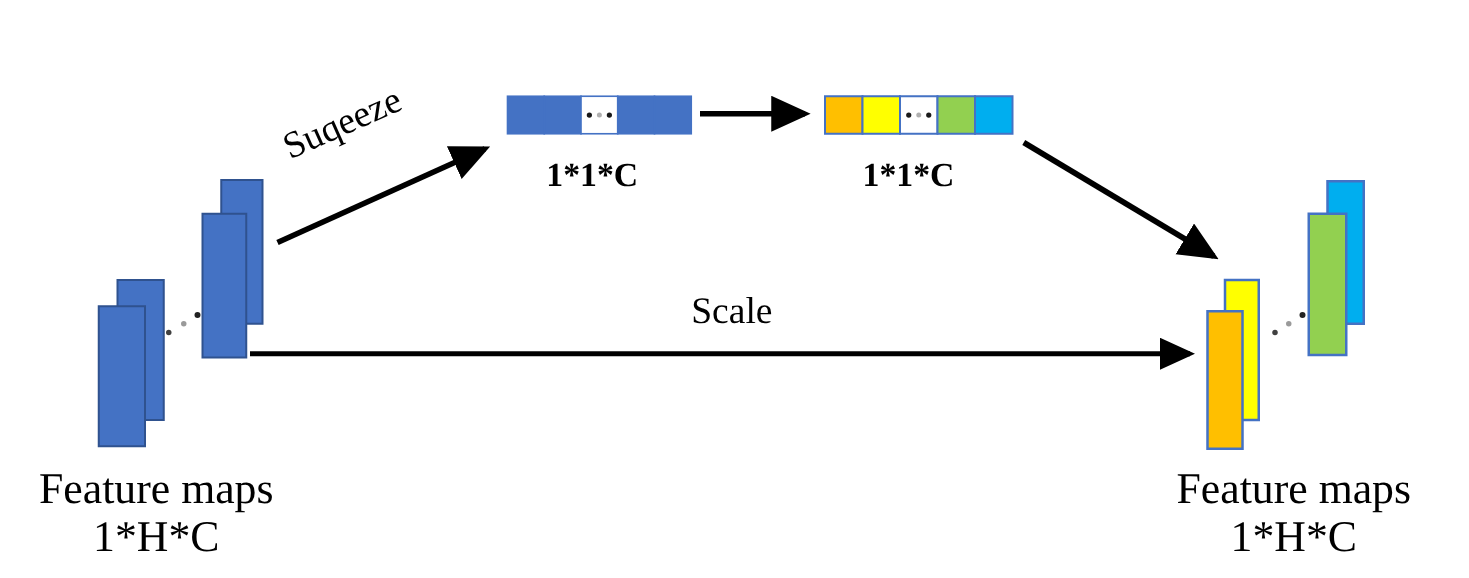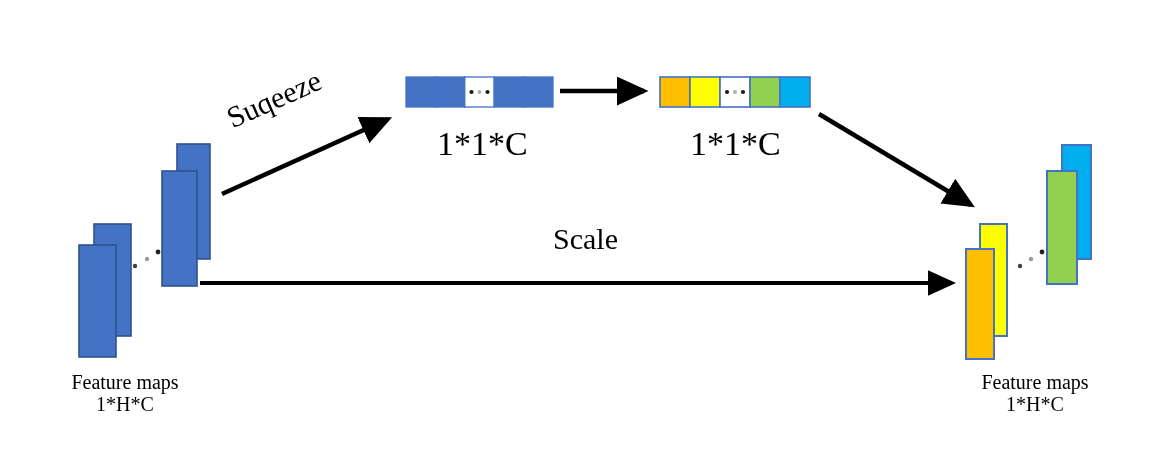--- a/index.html
+++ b/index.html
@@ -28,32 +28,33 @@
     position: absolute;
     font-family: "Liberation Serif", "DejaVu Serif", serif;
     color: #000000;
     white-space: nowrap;
     line-height: 1.08;
   }
   .label-big {
     font-size: 30px;
   }
   .label-dim {
-    font-size: 34px;
+    font-size: 27px;
+    font-weight: bold;
   }
   #squeeze-label {
     font-size: 30px;
     transform: rotate(-24deg);
     transform-origin: left bottom;
   }
   .caption-block {
     position: absolute;
     text-align: center;
     font-family: "Liberation Serif", "DejaVu Serif", serif;
-    font-size: 20px;
+    font-size: 35px;
     color: #000;
     line-height: 1.12;
   }
 </style>
 </head>
 <body>
 
 <div id="canvas">
 
   <svg id="diagram-svg" viewBox="0 0 1175 462">
@@ -130,21 +131,21 @@
       </g>
 
       <rect x="1062" y="145" width="29" height="114" fill="#00AEEF" stroke="#4472C4" stroke-width="2"></rect>
       <rect x="1047" y="171" width="30" height="113" fill="#92D050" stroke="#4472C4" stroke-width="2"></rect>
     </g>
   </svg>
 
   <div class="txt label-big" id="squeeze-label" style="left:235px; top:102px;">Suqeeze</div>
 
 
-  <div class="txt label-big" style="left:553px; top:223px;">Scale</div>
+  <div class="txt label-big" style="left:553px; top:233px;">Scale</div>
 
   <div class="txt label-dim" style="left:437px; top:126px;">1*1*C</div>
 
   <div class="txt label-dim" style="left:690px; top:126px;">1*1*C</div>
 
   <div class="caption-block" style="left:10px; top:371px; width:230px;">
     <div>Feature maps</div>
     <div>1*H*C</div>
   </div>
 

